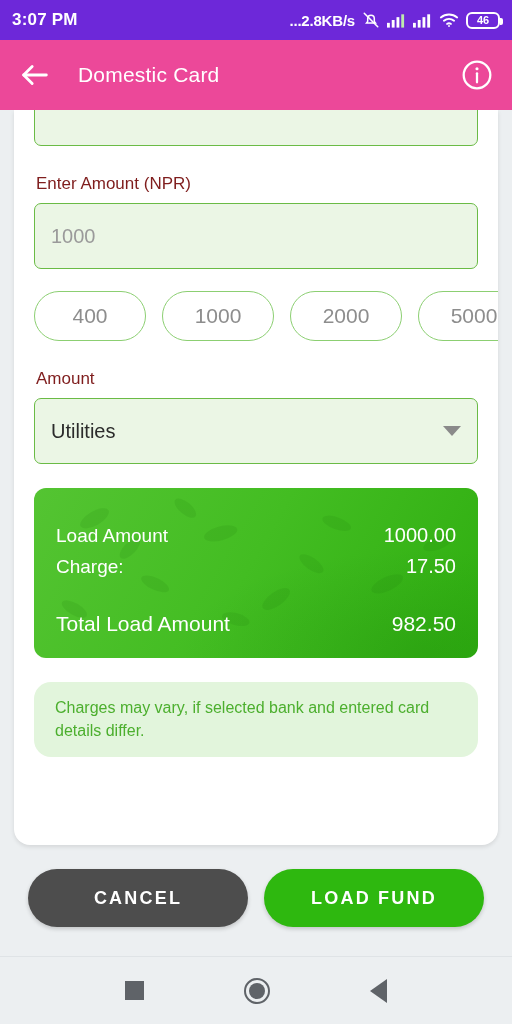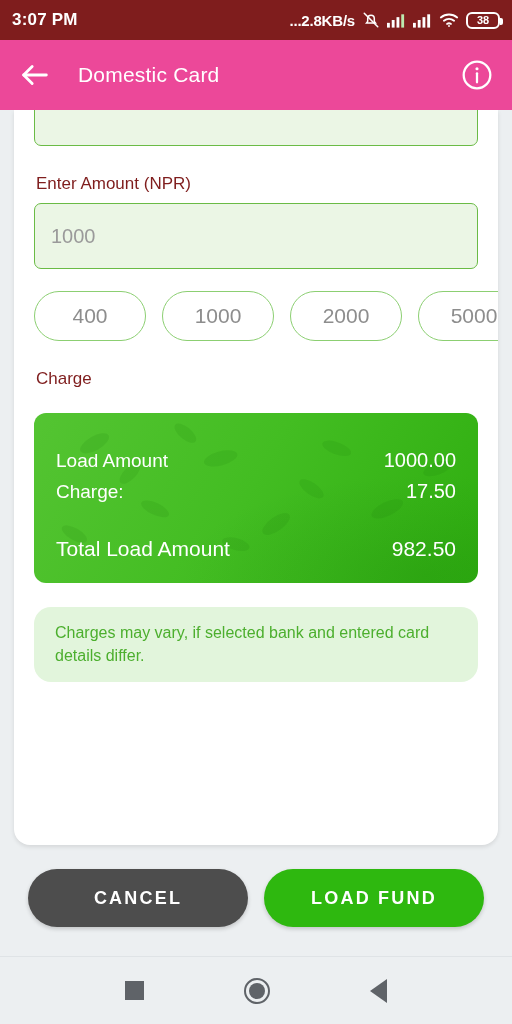--- a/index.html
+++ b/index.html
@@ -6,21 +6,21 @@
   html, body {
     width: 512px; height: 1024px;
     background: #eceff1;
     font-family: "Liberation Sans", sans-serif;
     overflow: hidden;
   }
   #screen { position: relative; width: 512px; height: 1024px; background: #eceff1; }
 
   
   .statusbar {
-    height: 40px; background: #7f1d1d;
+    height: 40px; background: #6d28d9;
     display: flex; align-items: center;
     padding: 0 12px; color: #ffffff;
   }
   .status-time { font-size: 17px; font-weight: bold; letter-spacing: .2px; }
   .status-right { margin-left: auto; display: flex; align-items: center; gap: 7px; }
   .net-speed { font-size: 15px; font-weight: bold; letter-spacing: -.2px; }
   .svg-ic { display: block; }
   .battery {
     border: 2px solid #ffffff; border-radius: 6px;
     height: 17px; min-width: 34px; padding: 0 4px;
@@ -182,21 +182,21 @@
       </span>
       <span>
         <svg class="svg-ic" width="20" height="16" viewBox="0 0 22 16" fill="none" stroke="#ffffff" stroke-width="2" stroke-linecap="round">
           <path d="M2 5.2A14 14 0 0 1 20 5.2"></path>
           <path d="M5.4 8.8a9 9 0 0 1 11.2 0"></path>
           <path d="M8.8 12.3a4 4 0 0 1 4.4 0"></path>
           <circle cx="11" cy="14.6" r="1" fill="#ffffff" stroke="none"></circle>
         </svg>
       </span>
       <span class="battery">
-        <span>38</span>
+        <span>46</span>
       </span>
     </span>
   </div>
 
   <div class="appbar">
     <span class="back-arrow">
       <svg width="34" height="34" viewBox="0 0 24 24" fill="none" stroke="#ffffff" stroke-width="2" stroke-linecap="round" stroke-linejoin="round">
         <path d="M20 12H4"></path>
           <path d="M10 6l-6 6 6 6"></path>
       </svg>
@@ -224,21 +224,25 @@
         <span class="ph">1000</span>
       </div>
 
       <div class="chips">
         <div class="chip">400</div>
         <div class="chip">1000</div>
         <div class="chip">2000</div>
         <div class="chip">5000</div>
       </div>
 
-      <div class="field-label">Charge</div>
+      <div class="field-label">Amount</div>
+      <div class="input-box">
+        <span class="val">Utilities</span>
+        <span class="caret"></span>
+      </div>
 
       <div class="summary">
         <svg class="leaf-layer" viewBox="0 0 440 150" preserveAspectRatio="none">
           <g fill="#1d7a0c">
             <ellipse cx="60" cy="30" rx="16" ry="7" transform="rotate(-30 60 30)"></ellipse>
             <ellipse cx="120" cy="95" rx="15" ry="6" transform="rotate(25 120 95)"></ellipse>
             <ellipse cx="185" cy="45" rx="17" ry="7" transform="rotate(-15 185 45)"></ellipse>
             <ellipse cx="150" cy="20" rx="13" ry="6" transform="rotate(40 150 20)"></ellipse>
             <ellipse cx="240" cy="110" rx="16" ry="7" transform="rotate(-35 240 110)"></ellipse>
             <ellipse cx="300" cy="35" rx="15" ry="6" transform="rotate(20 300 35)"></ellipse>

